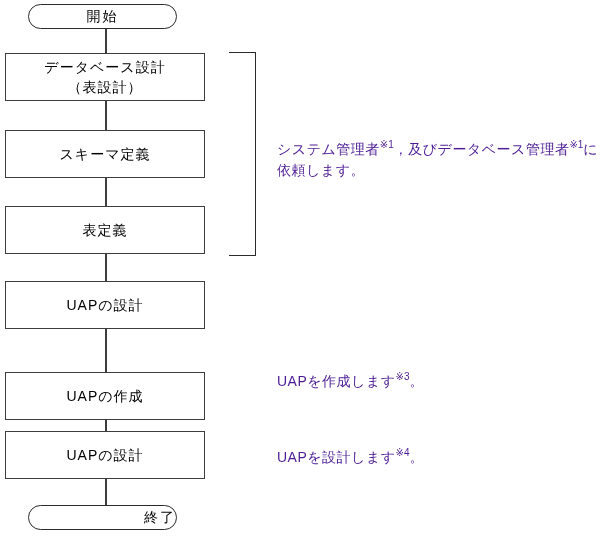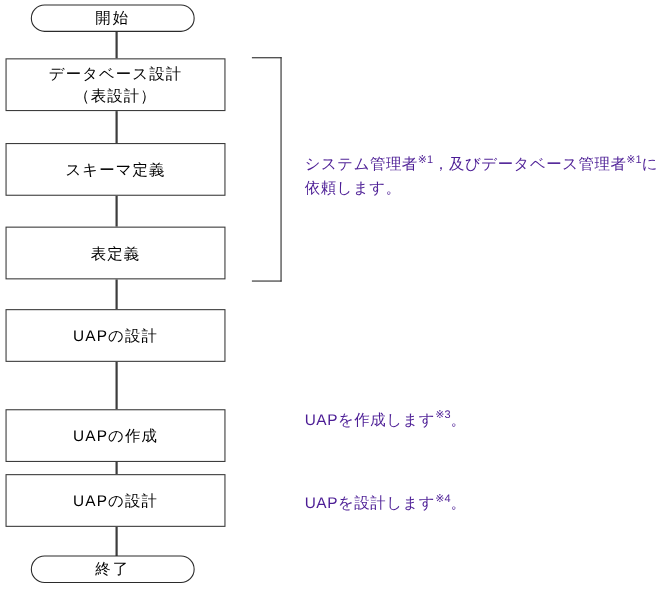--- a/index.html
+++ b/index.html
@@ -37,21 +37,21 @@
     background: #ffffff;
     display: flex;
     align-items: center;
     justify-content: center;
     font-size: 14px;
     letter-spacing: 2px;
     z-index: 2;
     box-sizing: border-box;
   }
   .terminal.start { top: 4px; }
-  .terminal.end   { top: 505px; }
+  .terminal.end   { top: 505px; justify-content: flex-end; }
   
   .step {
     position: absolute;
     left: 5px;
     width: 200px;
     height: 48px;
     border: 1.5px solid #3d3d3d;
     background: #ffffff;
     display: flex;
     flex-direction: column;

